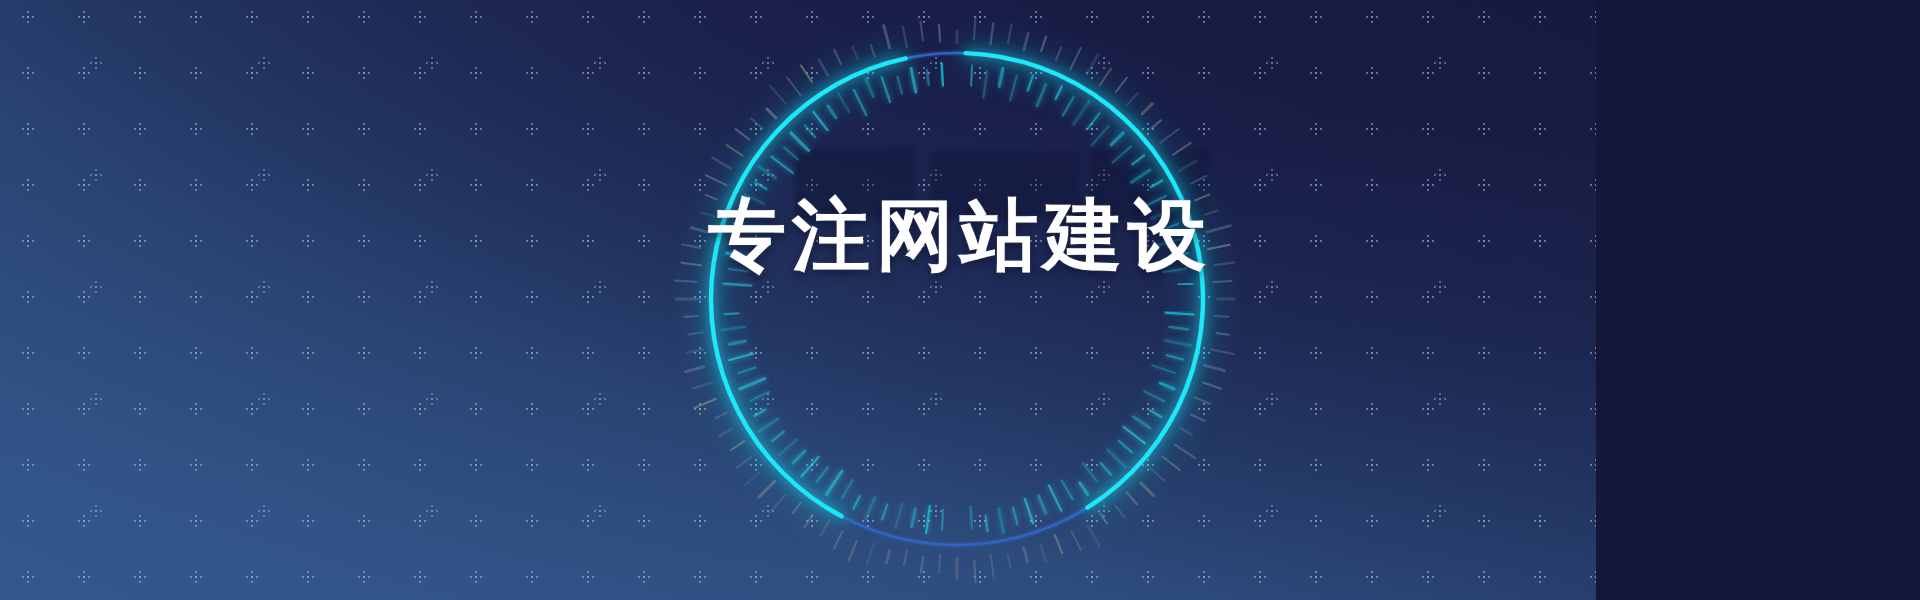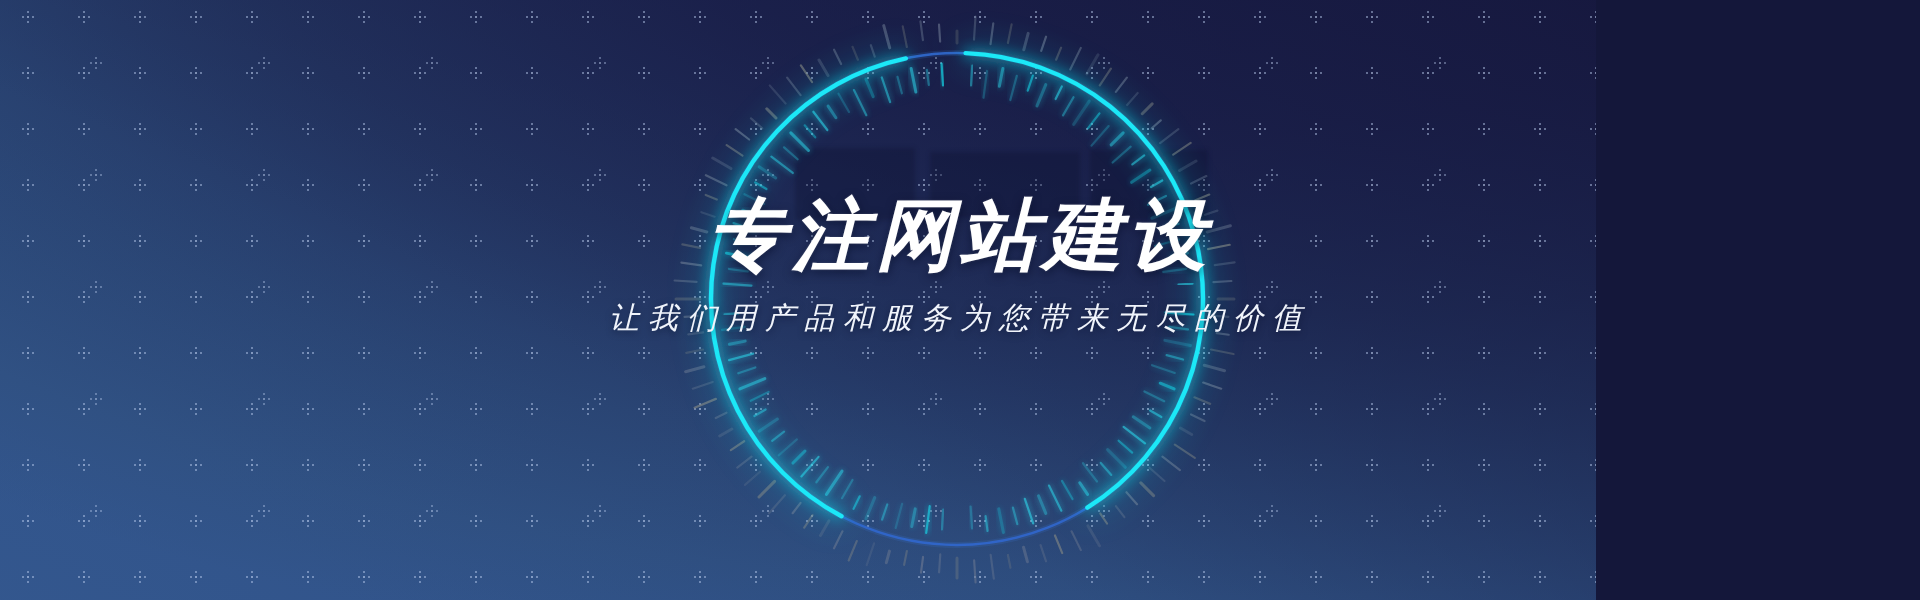--- a/index.html
+++ b/index.html
@@ -7,21 +7,20 @@
   *{box-sizing:border-box;}
 
   .banner{
     position:relative;
     width:1596px;
     height:600px;
     overflow:hidden;
     font-family:"Liberation Sans","DejaVu Sans",sans-serif;
     background:
       radial-gradient(120% 130% at 78% -15%, #1a1d4a 0%, #1d2351 28%, #23335f 52%, #2a4472 72%, #2f4f80 88%, #31538a 100%);
-    font-style: italic;
   }
   
   .bg-tint{
     position:absolute; inset:0;
     background:linear-gradient(205deg, rgba(22,24,62,0.92) 0%, rgba(24,30,70,0.55) 32%, rgba(40,70,122,0.18) 62%, rgba(56,95,150,0.30) 100%);
     pointer-events:none;
   }
 
   
   .dotgrid{
@@ -342,16 +341,15 @@
 
       <path d="M 948.4 53.2 A 246 246 0 0 1 1087.3 502.7" fill="none" stroke="#19e6f5" stroke-width="4.2" stroke-linecap="round" filter="url(#glowStrong)" opacity="0"></path>
       <path id="arcTR" fill="none" stroke="#1ae8f7" stroke-width="4.4" stroke-linecap="round" filter="url(#glowStrong)" d="M 965.59 53.15 A 246 246 0 0 1 1087.36 507.62"></path>
 
       <path id="arcBL" fill="none" stroke="#1ae8f7" stroke-width="4.4" stroke-linecap="round" filter="url(#glowStrong)" d="M 841.51 516.21 A 246 246 0 0 1 905.85 58.38"></path>
     </svg>
   </div>
 
   <div class="copy">
     <h1 class="headline">专注网站建设</h1>
-    <div class="tagline">让我们用产品和服务为您带来无尽的价值</div>
   </div>
 
 </div>
 
 </body></html>

